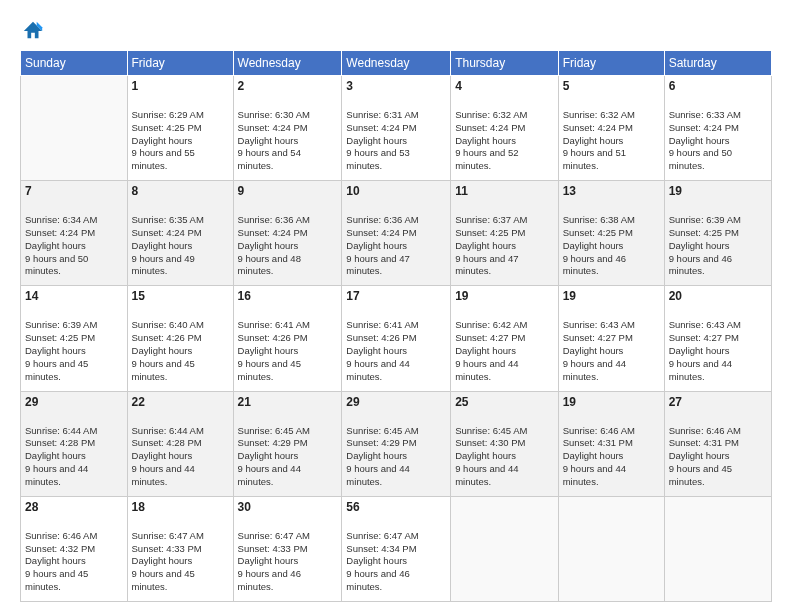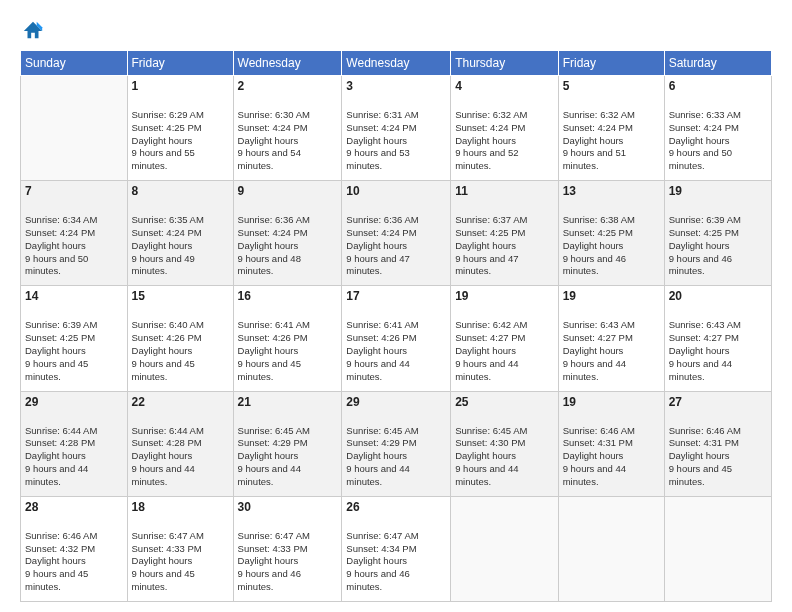--- a/index.html
+++ b/index.html
@@ -257,21 +257,21 @@
           </td>
           <td>
             <span class="day-number">18</span>
             <div class="day-info">Sunrise: 6:47 AM<br>Sunset: 4:33 PM<br>Daylight hours<br>9 hours and 45 minutes.</div>
           </td>
           <td>
             <span class="day-number">30</span>
             <div class="day-info">Sunrise: 6:47 AM<br>Sunset: 4:33 PM<br>Daylight hours<br>9 hours and 46 minutes.</div>
           </td>
           <td>
-            <span class="day-number">26</span>
+            <span class="day-number">56</span>
             <div class="day-info">Sunrise: 6:47 AM<br>Sunset: 4:34 PM<br>Daylight hours<br>9 hours and 46 minutes.</div>
           </td>
           <td class="empty"></td>
           <td class="empty"></td>
           <td class="empty"></td>
         </tr>
       </tbody>
   </table>
 </div>
 

